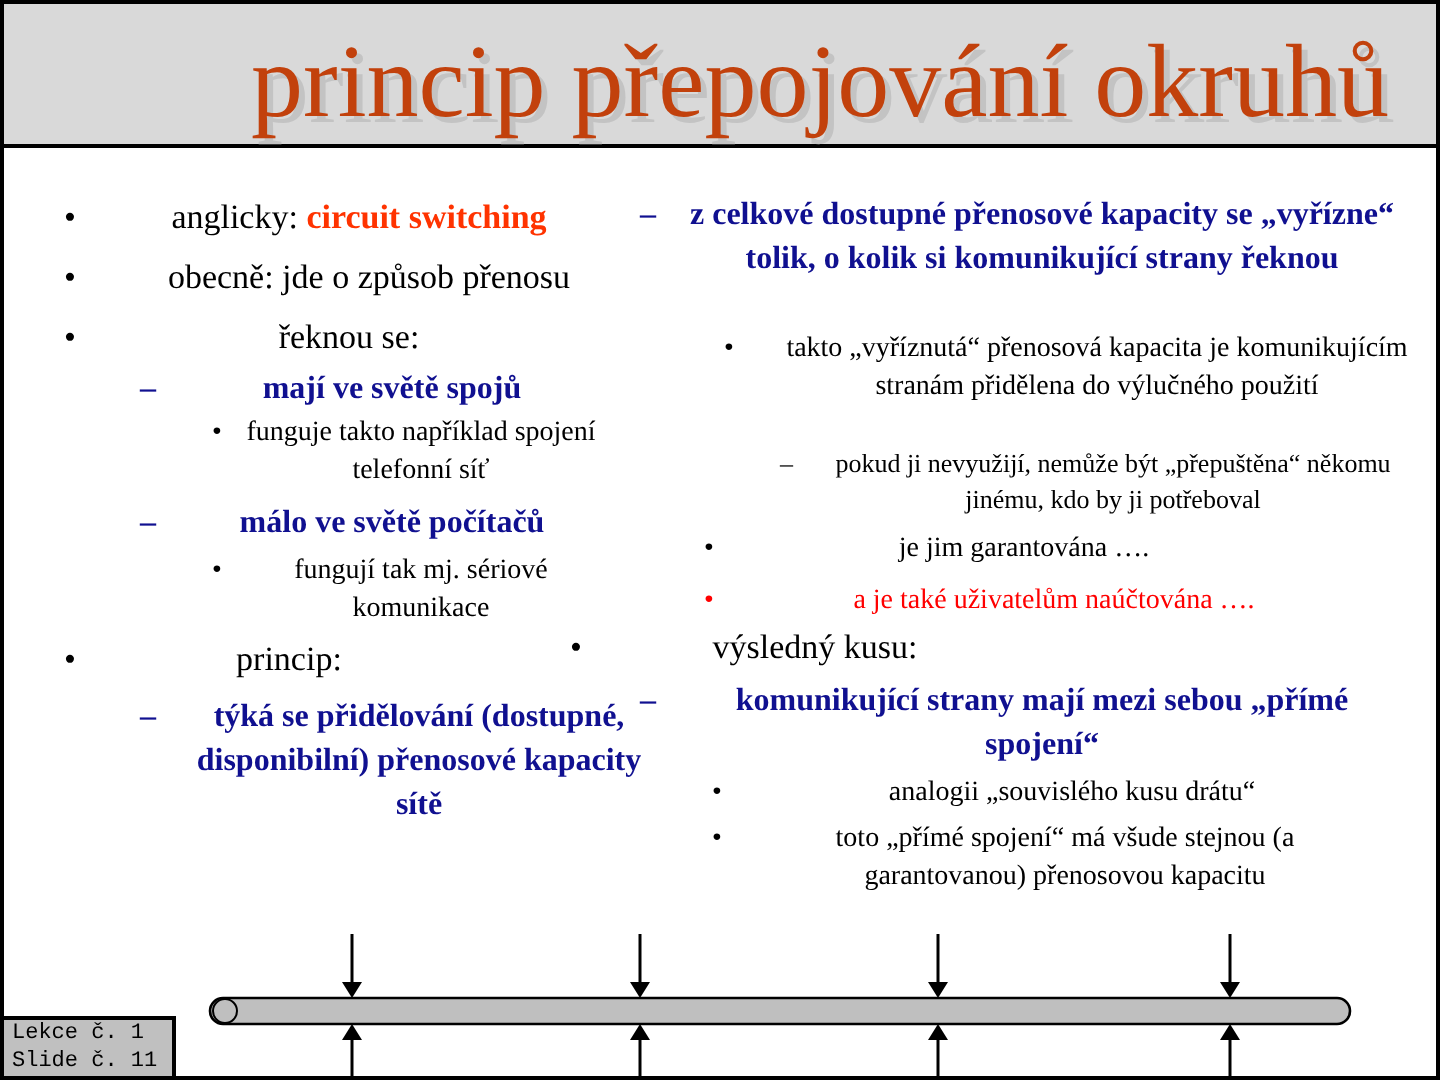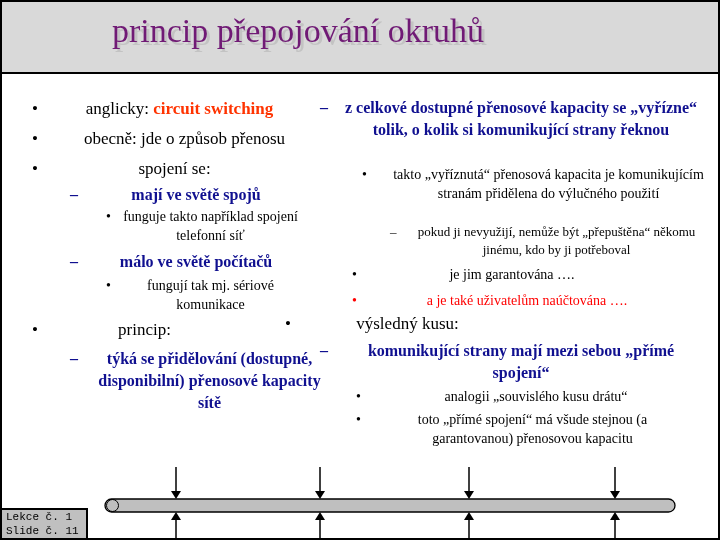--- a/index.html
+++ b/index.html
@@ -14,22 +14,22 @@
     background:#d9d9d9;border-bottom:2px solid #000;box-sizing:border-box;
   }
   #infobox{
     position:absolute;left:0;top:0;width:97px;height:72px;
     background:#c0c0c0;border:2px solid #000;border-left:none;border-top:none;
     box-sizing:border-box;padding:2px 3px;
   }
   .infobox-title{font-size:13px;font-weight:bold;line-height:15px;}
   .infobox-line{font-size:11.5px;line-height:14px;}
   #slide-title{
-    position:absolute;left:110px;top:10px;width:596px;text-align:left;
-    font-size:34px;color:#701a75;text-shadow:3px 3px 0 #c3c3c3;white-space:nowrap;
+    position:absolute;left:110px;top:10px;width:596px;text-align:center;
+    font-size:52px;color:#c2410c;text-shadow:3px 3px 0 #c3c3c3;white-space:nowrap;
   }
   
   .li{position:absolute;display:flex;align-items:flex-start;}
   .m{flex:0 0 auto;}
   .t{flex:1 1 auto;text-align:center;}
   .l1{font-size:17px;line-height:21px;}
   .l2{font-size:16px;line-height:22px;font-weight:bold;color:#101090;}
   .l3{font-size:14px;line-height:19px;}
   .l4{font-size:13px;line-height:18px;}
   .red{color:#ff0000;}
@@ -55,21 +55,21 @@
   <div class="li l1" style="left:30px;top:96px;width:270px">
     <span class="m" style="width:25px">•</span>
     <span class="t"><span>anglicky: </span><span class="accent">circuit switching</span></span>
   </div>
   <div class="li l1" style="left:30px;top:126px;width:280px">
     <span class="m" style="width:25px">•</span>
     <span class="t">obecně: jde o způsob přenosu</span>
   </div>
   <div class="li l1" style="left:30px;top:156px;width:260px">
     <span class="m" style="width:25px">•</span>
-    <span class="t">spojení se:</span>
+    <span class="t">řeknou se:</span>
   </div>
   <div class="li l2" style="left:68px;top:182px;width:230px">
     <span class="m" style="width:22px">–</span>
     <span class="t">mají ve světě spojů</span>
   </div>
   <div class="li l3" style="left:104px;top:205px;width:192px">
     <span class="m" style="width:17px">•</span>
     <span class="t">funguje takto například spojení telefonní síť</span>
   </div>
   <div class="li l2" style="left:68px;top:249px;width:230px">

